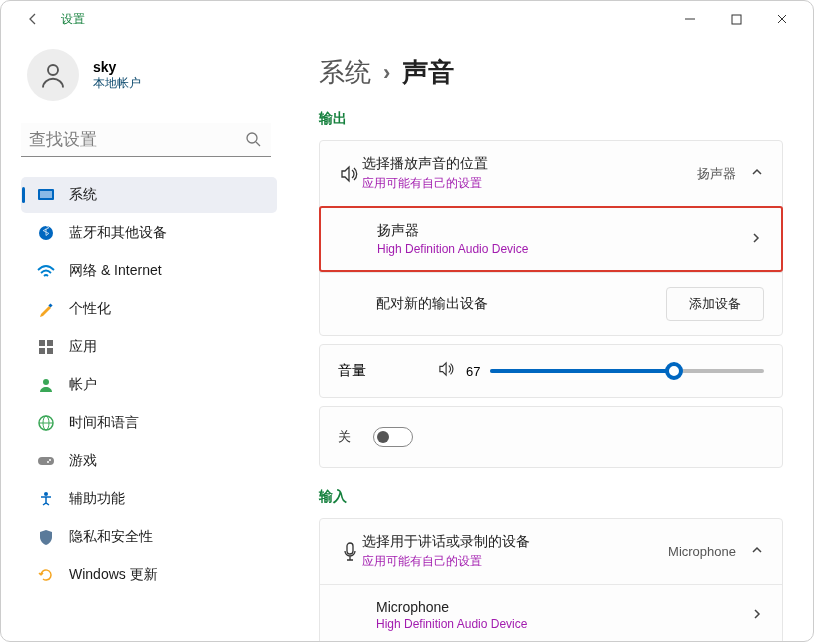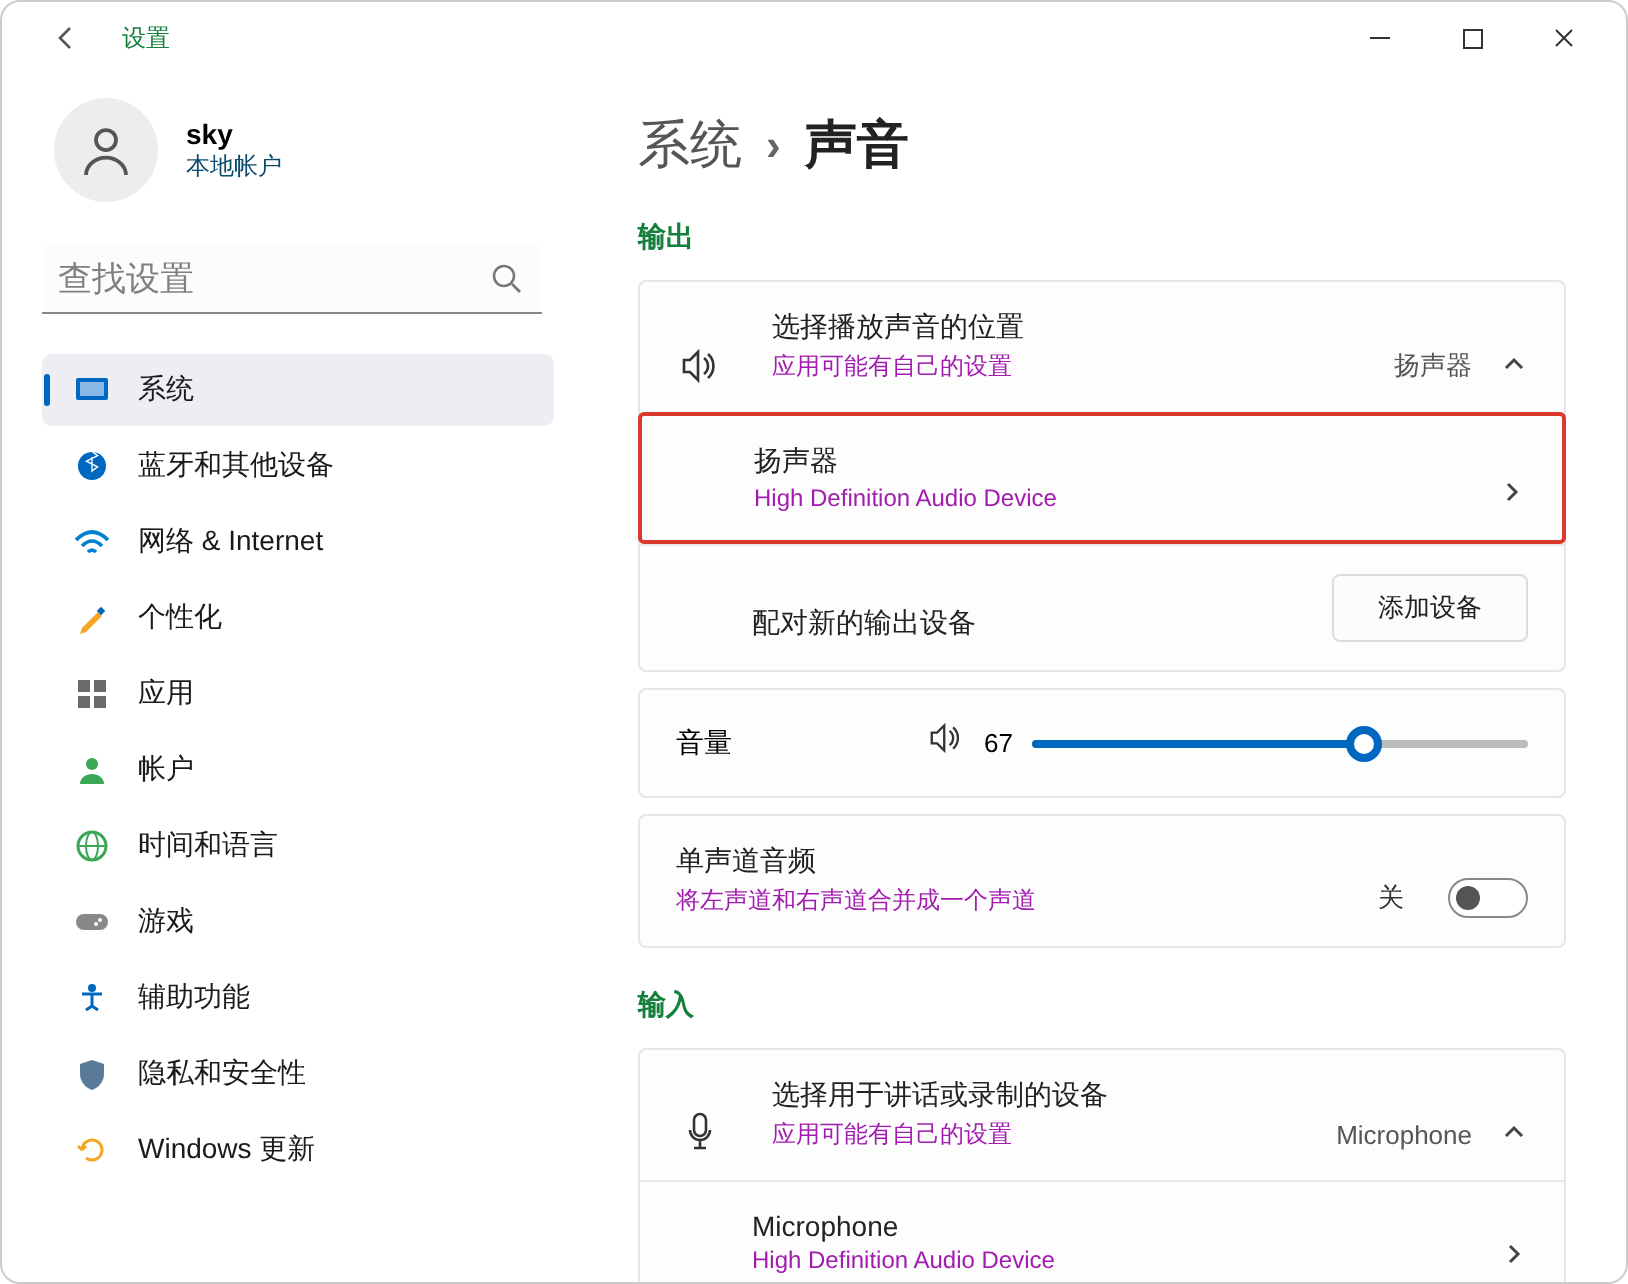--- a/index.html
+++ b/index.html
@@ -24,30 +24,30 @@
 .navitem { display:flex; align-items:center; gap:14px; padding:9px 12px 9px 16px; border-radius:5px; font-size:14px; color:#1a1a1a; position:relative; cursor:default; }
 .navitem.sel { background:#eceef4; }
 .navitem.sel::before { content:""; position:absolute; left:1px; top:10px; bottom:10px; width:3px; background:#0067c0; border-radius:2px; }
 .navicon { width:18px; height:18px; display:flex; align-items:center; justify-content:center; }
 .content { flex:1; padding:18px 30px 0 28px; overflow-y:auto; }
 .bc { display:flex; align-items:center; gap:12px; font-size:26px; font-weight:600; color:#222; }
 .bc .par { color:#555; font-weight:400; }
 .bc .chv { color:#666; font-size:22px; }
 .sect { font-size:14px; font-weight:600; margin-top:20px; margin-bottom:12px; color:#15803d; }
 .card { border:1px solid #e6e6e6; border-radius:4px; background:#fdfdfd; }
-.row { display:flex; align-items:flex-end; padding:14px 18px; gap:24px; min-height:60px; }
+.row { display:flex; align-items:center; padding:14px 18px; gap:0; min-height:60px; }
 .rowic { width:24px; display:flex; justify-content:center; color:#444; }
 .rowtxt { flex:1; }
 .rttl { font-size:14px; color:#222; }
 .rsub { font-size:12px; color:#a21caf; margin-top:2px; }
 .rright { display:flex; align-items:center; gap:14px; color:#555; font-size:13px; }
 .hlrow { border:2px solid #d93a2d; border-radius:3px; margin:0 -1px; }
 .divider { border-top:1px solid #e8e8e8; }
 .addbtn { border:1px solid #dcdcdc; background:#fcfcfc; border-radius:4px; padding:7px 22px; font-size:13px; color:#222; }
-.volrow { display:flex; align-items:center; padding:16px 18px; gap:28px; }
+.volrow { display:flex; align-items:center; padding:16px 18px; gap:2px; }
 .vllbl { font-size:14px; }
 .slider { flex:1; display:flex; align-items:center; gap:10px; margin-left:70px; }
 .track { flex:1; height:4px; background:#bcbcbc; border-radius:2px; position:relative; }
 .fill { position:absolute; left:0; top:0; bottom:0; width:67%; background:#0067c0; border-radius:2px; }
 .thumb { position:absolute; left:67%; top:50%; width:18px; height:18px; border-radius:50%; background:#fff; border:4px solid #0067c0; transform:translate(-50%,-50%); }
 .toggle { width:40px; height:20px; border-radius:10px; background:#fff; border:1px solid #888; position:relative; }
 .tognub { position:absolute; left:3px; top:3px; width:12px; height:12px; border-radius:50%; background:#555; }
 .offlbl { font-size:13px; color:#333; margin-right:8px; }
 .content::-webkit-scrollbar{width:0;}
 .nav::-webkit-scrollbar{width:0;}
@@ -273,24 +273,20 @@
             <div class="track">
               <div class="fill"></div>
                 <div class="thumb"></div>
             </div>
           </div>
         </div>
       </div>
 
       <div class="card" style="margin-top:8px;">
         <div class="row">
-          <div class="rowtxt">
-            <div class="rttl">单声道音频</div>
-            <div class="rsub">将左声道和右声道合并成一个声道</div>
-          </div>
           <div class="rright">
             <span class="offlbl">关</span>
             <div class="toggle">
                 <div class="tognub"></div>
               </div>
           </div>
         </div>
       </div>
 
       <div class="sect">输入</div>

